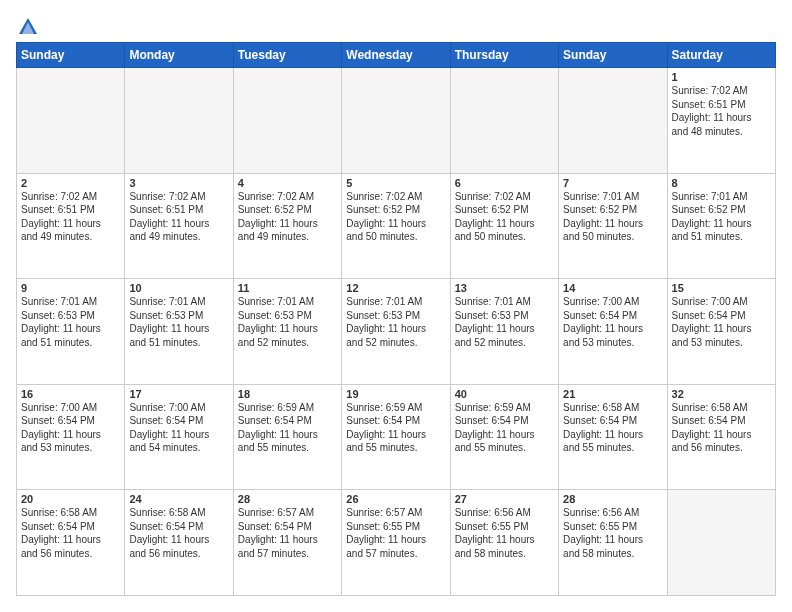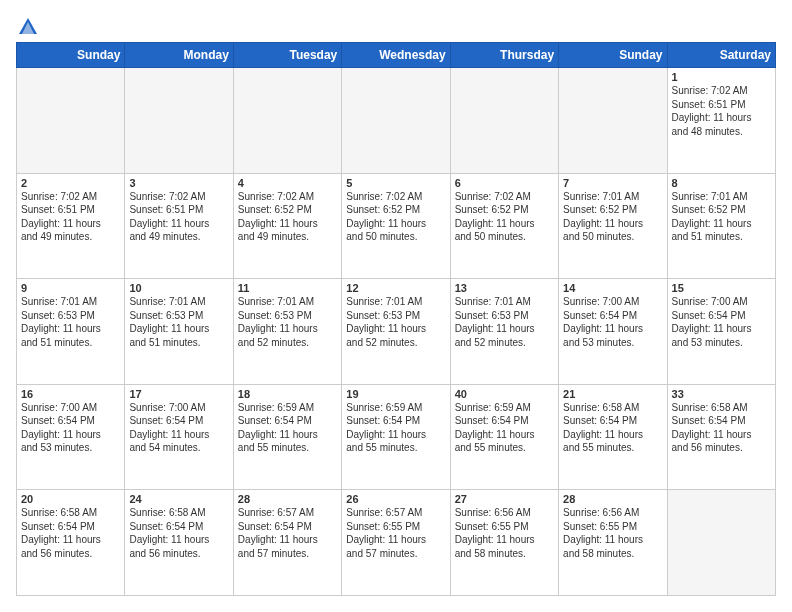--- a/index.html
+++ b/index.html
@@ -45,21 +45,21 @@
       border-collapse: collapse;
       width: 100%;
       table-layout: fixed;
     }
     .calendar th {
       background: #2166c4;
       color: #fff;
       font-size: 12px;
       font-weight: bold;
       padding: 5px 4px;
-      text-align: right;
+      text-align: left;
       border: 1px solid #1a55a8;
     }
     .calendar td {
       border: 1px solid #ccc;
       vertical-align: top;
       padding: 3px 4px;
       font-size: 9.5px;
       color: #333;
       background: #fff;
       height: 88px;
@@ -269,21 +269,21 @@
 and 55 minutes.</div>
           </td>
           <td>
             <span class="day-num">21</span>
             <div class="day-info" style="white-space: pre-line;">Sunrise: 6:58 AM
 Sunset: 6:54 PM
 Daylight: 11 hours
 and 55 minutes.</div>
           </td>
           <td>
-            <span class="day-num">33</span>
+            <span class="day-num">32</span>
             <div class="day-info" style="white-space: pre-line;">Sunrise: 6:58 AM
 Sunset: 6:54 PM
 Daylight: 11 hours
 and 56 minutes.</div>
           </td>
         </tr>
         <tr>
           <td>
             <span class="day-num">20</span>
             <div class="day-info" style="white-space: pre-line;">Sunrise: 6:58 AM

